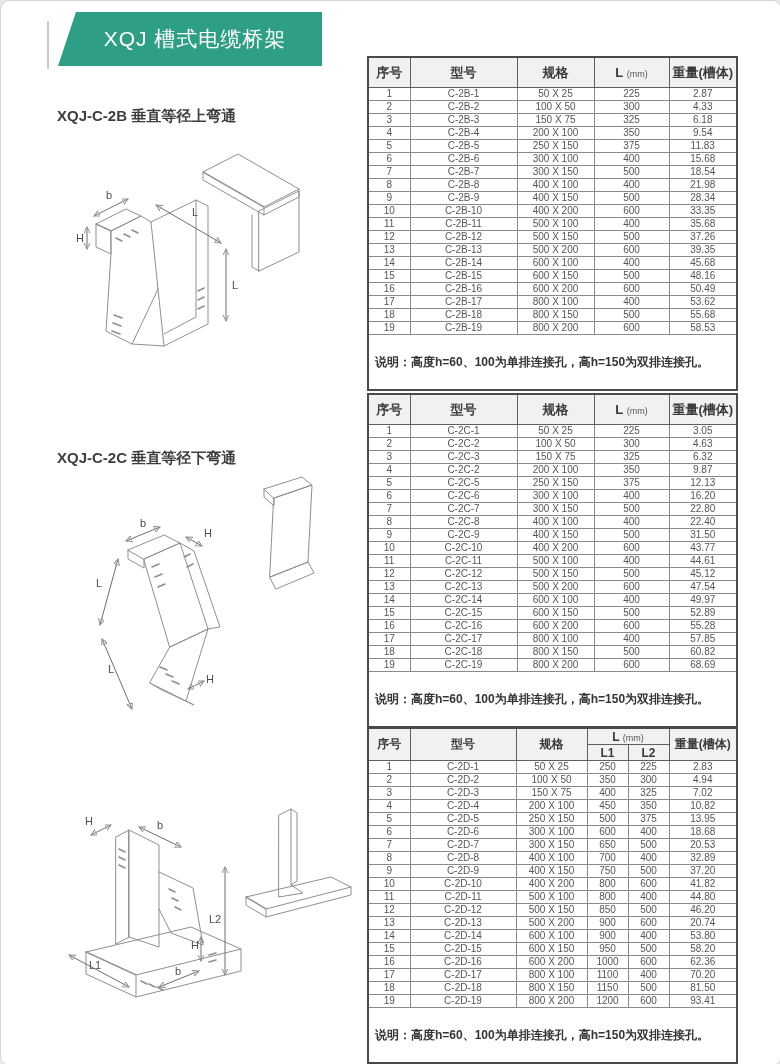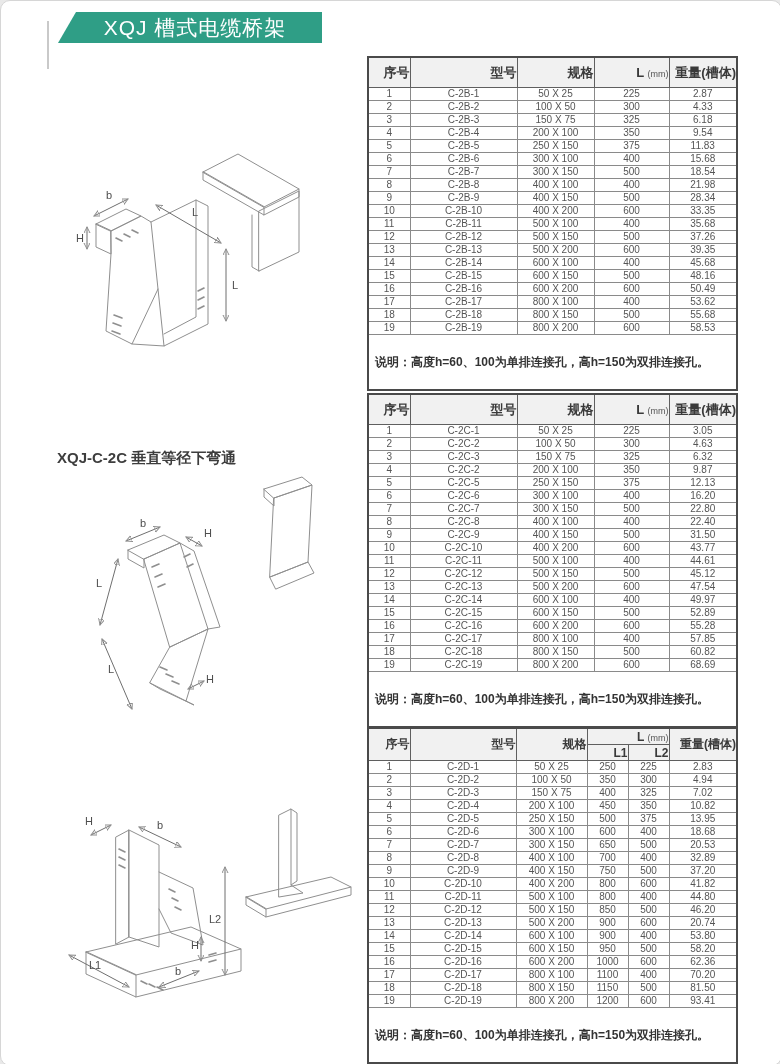--- a/index.html
+++ b/index.html
@@ -1,55 +1,56 @@
 <!DOCTYPE html>
 <html><head>
 <meta charset="utf-8">
 <style>
   html,body{margin:0;padding:0;background:#e9e9e9;font-family:"Liberation Sans","DejaVu Sans",sans-serif;}
   .page{position:relative;width:780px;height:1064px;margin:0 auto;background:#ffffff;
         border:1px solid #d6d6d6;border-radius:10px;overflow:hidden;}
   
   .vline{position:absolute;left:46px;top:20px;width:2px;height:48px;background:#c9c9c9;}
-  .banner{position:absolute;left:57px;top:11px;width:254px;height:31px;background:#2F9E86;
+  .banner{position:absolute;left:57px;top:11px;width:254px;height:54px;background:#2F9E86;
           clip-path:polygon(18px 0,100% 0,100% 100%,0 100%);
           color:#fff;font-size:21px;display:flex;align-items:center;justify-content:center;
           padding-left:10px;letter-spacing:1px;}
   
   .sec-title{position:absolute;left:56px;font-size:15px;font-weight:700;color:#3d3d3d;white-space:nowrap;}
   #title-c2b{top:106px;} #title-c2c{top:448px;} #title-c2d{top:781px;}
   
   .drawing{position:absolute;}
   #drw-c2b{left:55px;top:138px;} #drw-c2c{left:55px;top:466px;} #drw-c2d{left:40px;top:796px;}
   .drawing path,.drawing line,.drawing polyline{fill:none;stroke:#8f8f8f;stroke-width:1;stroke-linejoin:round;stroke-linecap:round;}
   .drawing .dim{stroke:#6f6f6f;}
   .drawing text{fill:#4e4e4e;font-size:11px;font-family:"Liberation Sans",sans-serif;}
   .drawing .slot{stroke:#8f8f8f;stroke-width:1.6;}
   
   .tbl{position:absolute;left:366px;}
   #tbl-c2b{top:55px;} #tbl-c2c{top:392px;} #tbl-c2d{top:726px;}
   table{border-collapse:collapse;table-layout:fixed;width:369px;background:#fff;border:2px solid #4a4a4a;}
   th{background:#f1f1f1;border:1px solid #5f5f5f;font-size:13px;font-weight:700;color:#3a3a3a;
-     padding:0;height:29px;text-align:right;}
+     padding:0;height:29px;text-align:center;}
   #tbl-c2d th{height:15px;font-size:12px;}
   th .unit{font-size:9px;font-weight:400;color:#555;margin-top:36px;}
   td{border:1px solid #8a8a8a;font-size:10px;color:#555;text-align:center;height:12px;
      padding:0;line-height:1;white-space:nowrap;overflow:hidden;}
   tfoot td{text-align:left;font-size:12px;font-weight:700;color:#333;padding:20px 6px;height:14px;line-height:1.2;margin-top:26px;}
 </style>
 </head>
 <body>
 
 <div class="page">
 
   <div class="vline"></div>
   <div class="banner" style="background: rgb(47, 158, 134);">
     <span>XQJ 槽式电缆桥架</span>
   </div>
 
+  <div class="sec-title" id="title-c2b">XQJ-C-2B 垂直等径上弯通</div>
 
   <svg class="drawing" id="drw-c2b" width="300" height="228" viewBox="0 0 300 228">
     <defs>
       <marker id="ah1" markerWidth="7" markerHeight="7" refX="6" refY="3" orient="auto-start-reverse" markerUnits="userSpaceOnUse">
         <path d="M0,0 L6,3 L0,6 Z" fill="#666" stroke="none"></path>
       </marker>
     </defs>
 
     <g>
       <path d="M147,33 L182,15 L243,50 L208,68 Z"></path>

